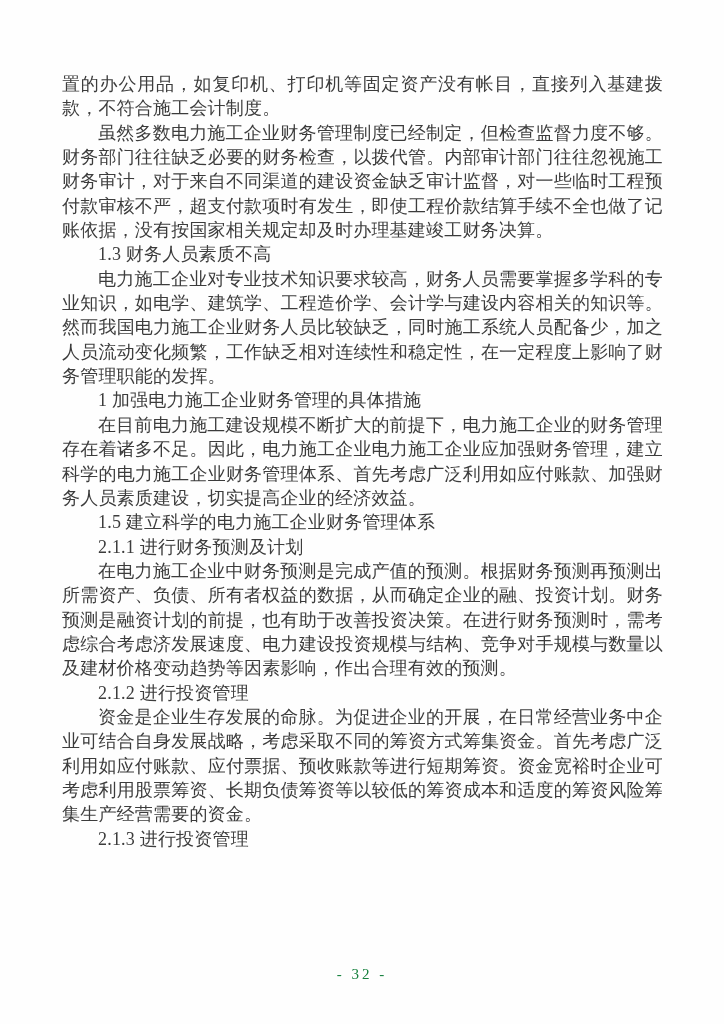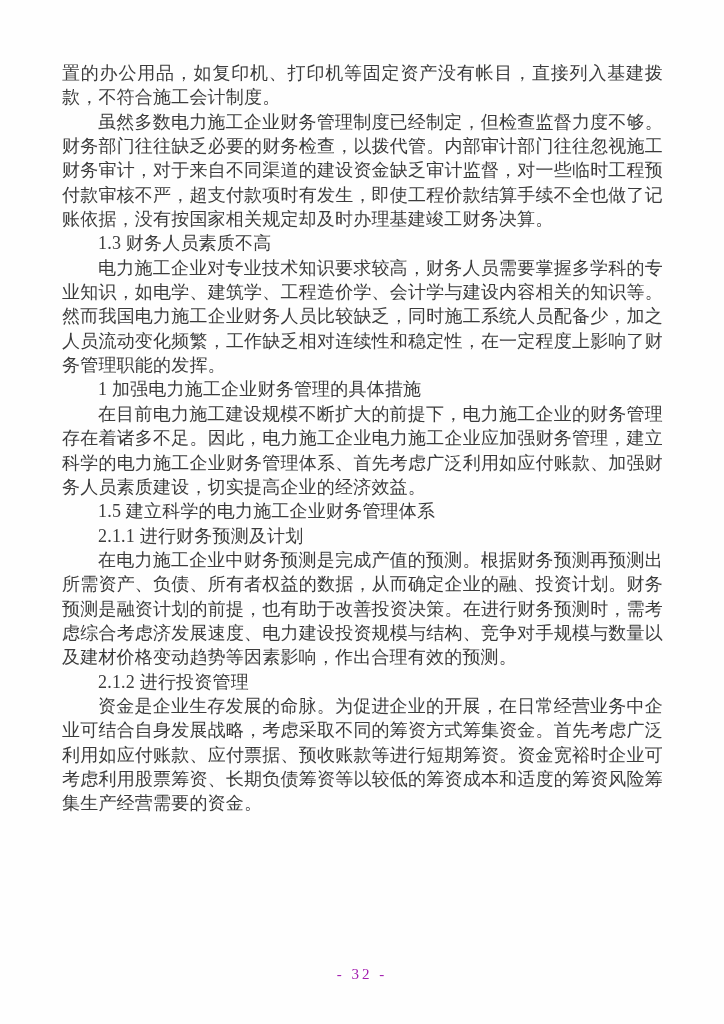--- a/index.html
+++ b/index.html
@@ -16,21 +16,21 @@
     position: relative;
     width: 724px;
     height: 1024px;
     background: #fefefe;
     font-family: "Liberation Serif", "DejaVu Serif", serif;
     color: #3c3c3c;
   }
   .content {
     position: absolute;
     left: 62px;
-    top: 61px;
+    top: 72px;
     width: 601px;
     font-size: 18px;
     line-height: 24.35px;
     text-align: justify;
     text-justify: inter-character;
     letter-spacing: 0.2px;
   }
   .content p {
     margin: 0;
     padding: 0;
@@ -44,40 +44,41 @@
     
     font-weight: normal;
   }
   .footer {
     position: absolute;
     left: 0;
     top: 966px;
     width: 724px;
     text-align: center;
     font-size: 15px;
-    color: #a21caf;
+    color: #15803d;
     letter-spacing: 3px;
   }
 </style>
 </head>
 <body>
 
 <div class="page">
 
   <div class="content">
     <p class="continuation">置的办公用品，如复印机、打印机等固定资产没有帐目，直接列入基建拨款，不符合施工会计制度。</p>
     <p class="body">虽然多数电力施工企业财务管理制度已经制定，但检查监督力度不够。财务部门往往缺乏必要的财务检查，以拨代管。内部审计部门往往忽视施工财务审计，对于来自不同渠道的建设资金缺乏审计监督，对一些临时工程预付款审核不严，超支付款项时有发生，即使工程价款结算手续不全也做了记账依据，没有按国家相关规定却及时办理基建竣工财务决算。</p>
     <p class="heading">1.3 财务人员素质不高</p>
     <p class="body">电力施工企业对专业技术知识要求较高，财务人员需要掌握多学科的专业知识，如电学、建筑学、工程造价学、会计学与建设内容相关的知识等。然而我国电力施工企业财务人员比较缺乏，同时施工系统人员配备少，加之人员流动变化频繁，工作缺乏相对连续性和稳定性，在一定程度上影响了财务管理职能的发挥。</p>
     <p class="heading">1 加强电力施工企业财务管理的具体措施</p>
     <p class="body">在目前电力施工建设规模不断扩大的前提下，电力施工企业的财务管理存在着诸多不足。因此，电力施工企业电力施工企业应加强财务管理，建立科学的电力施工企业财务管理体系、首先考虑广泛利用如应付账款、加强财务人员素质建设，切实提高企业的经济效益。</p>
     <p class="heading">1.5 建立科学的电力施工企业财务管理体系</p>
     <p class="heading">2.1.1 进行财务预测及计划</p>
     <p class="body">在电力施工企业中财务预测是完成产值的预测。根据财务预测再预测出所需资产、负债、所有者权益的数据，从而确定企业的融、投资计划。财务预测是融资计划的前提，也有助于改善投资决策。在进行财务预测时，需考虑综合考虑济发展速度、电力建设投资规模与结构、竞争对手规模与数量以及建材价格变动趋势等因素影响，作出合理有效的预测。</p>
     <p class="heading">2.1.2 进行投资管理</p>
     <p class="body">资金是企业生存发展的命脉。为促进企业的开展，在日常经营业务中企业可结合自身发展战略，考虑采取不同的筹资方式筹集资金。首先考虑广泛利用如应付账款、应付票据、预收账款等进行短期筹资。资金宽裕时企业可考虑利用股票筹资、长期负债筹资等以较低的筹资成本和适度的筹资风险筹集生产经营需要的资金。</p>
+    <p class="heading">2.1.3 进行投资管理</p>
   </div>
 
   <div class="footer">
     <span>- 32 -</span>
   </div>
 
 </div>
 
 </body></html>

